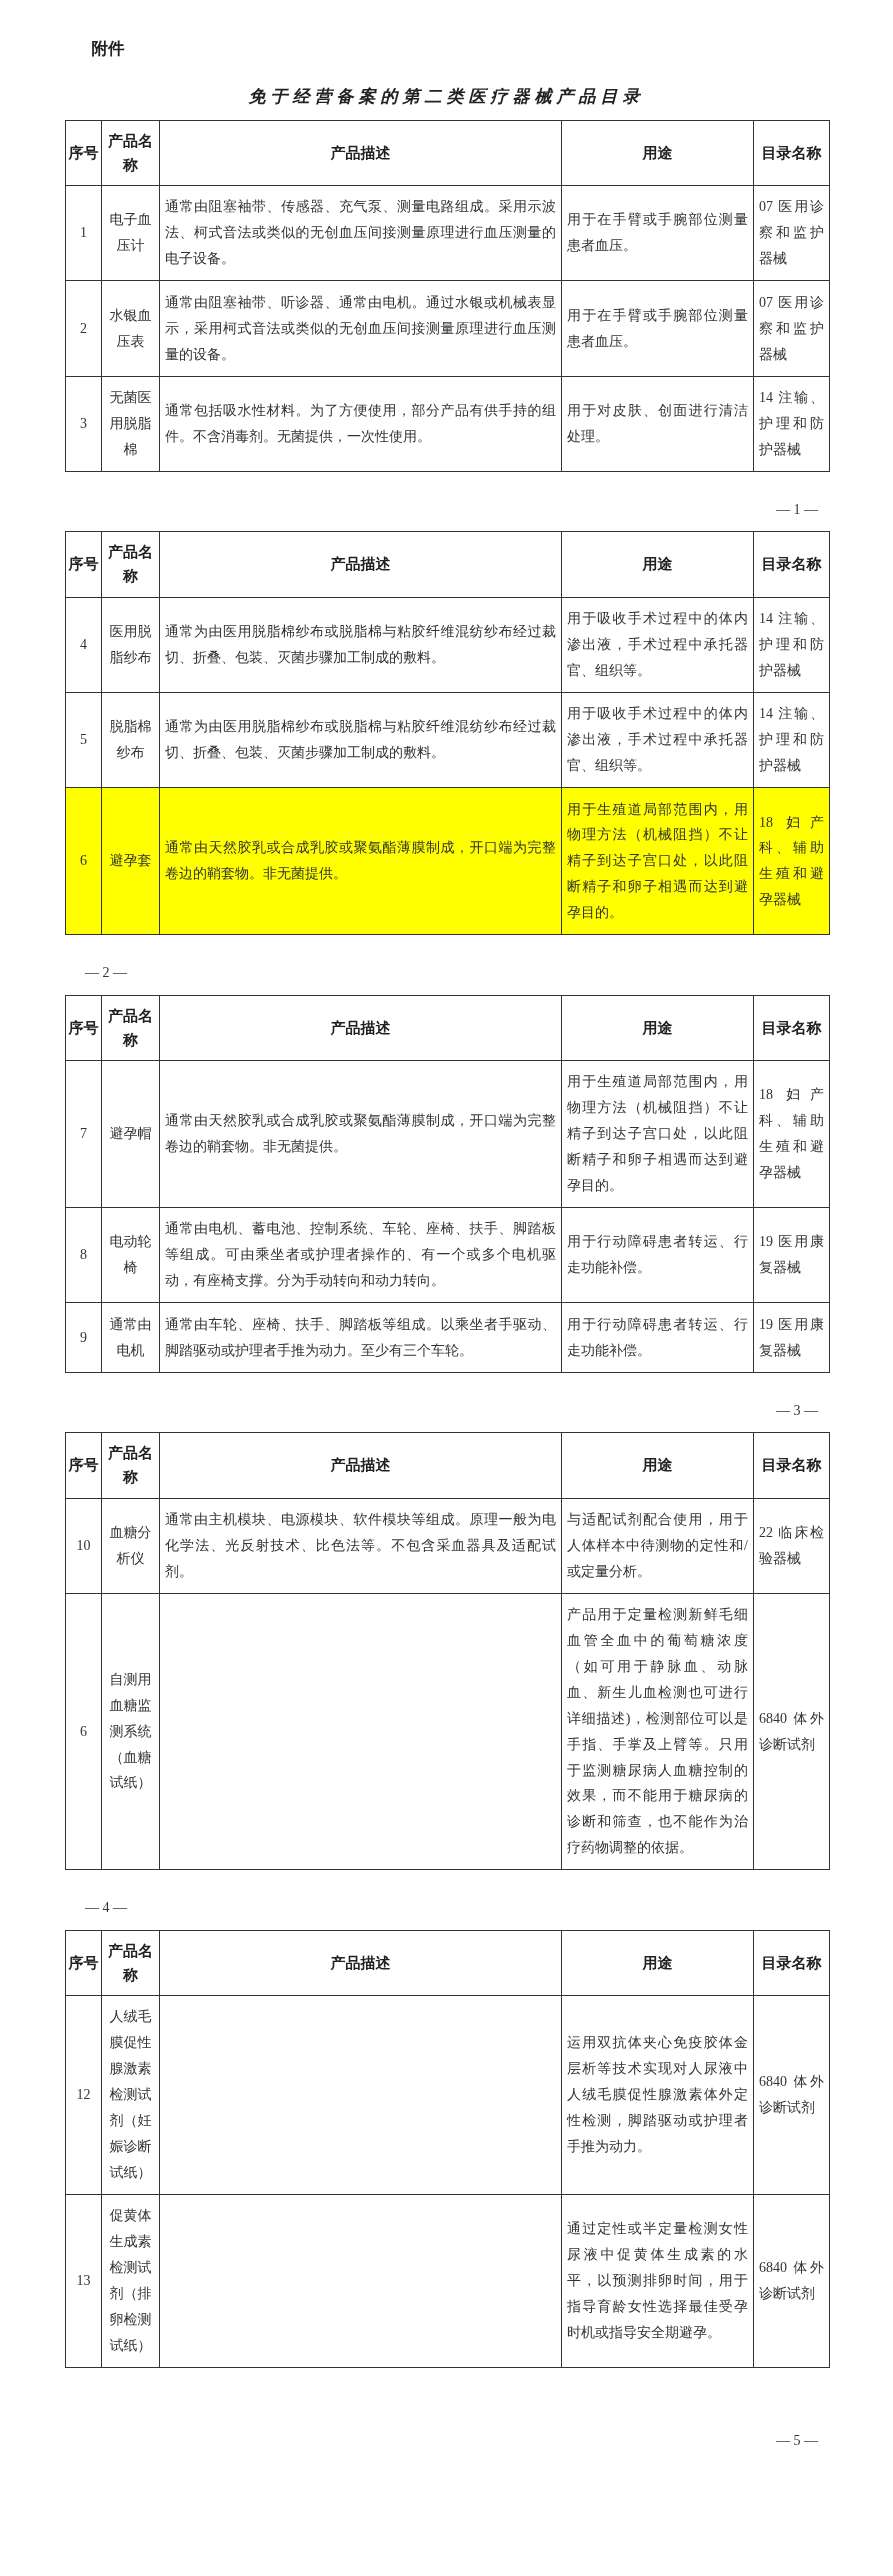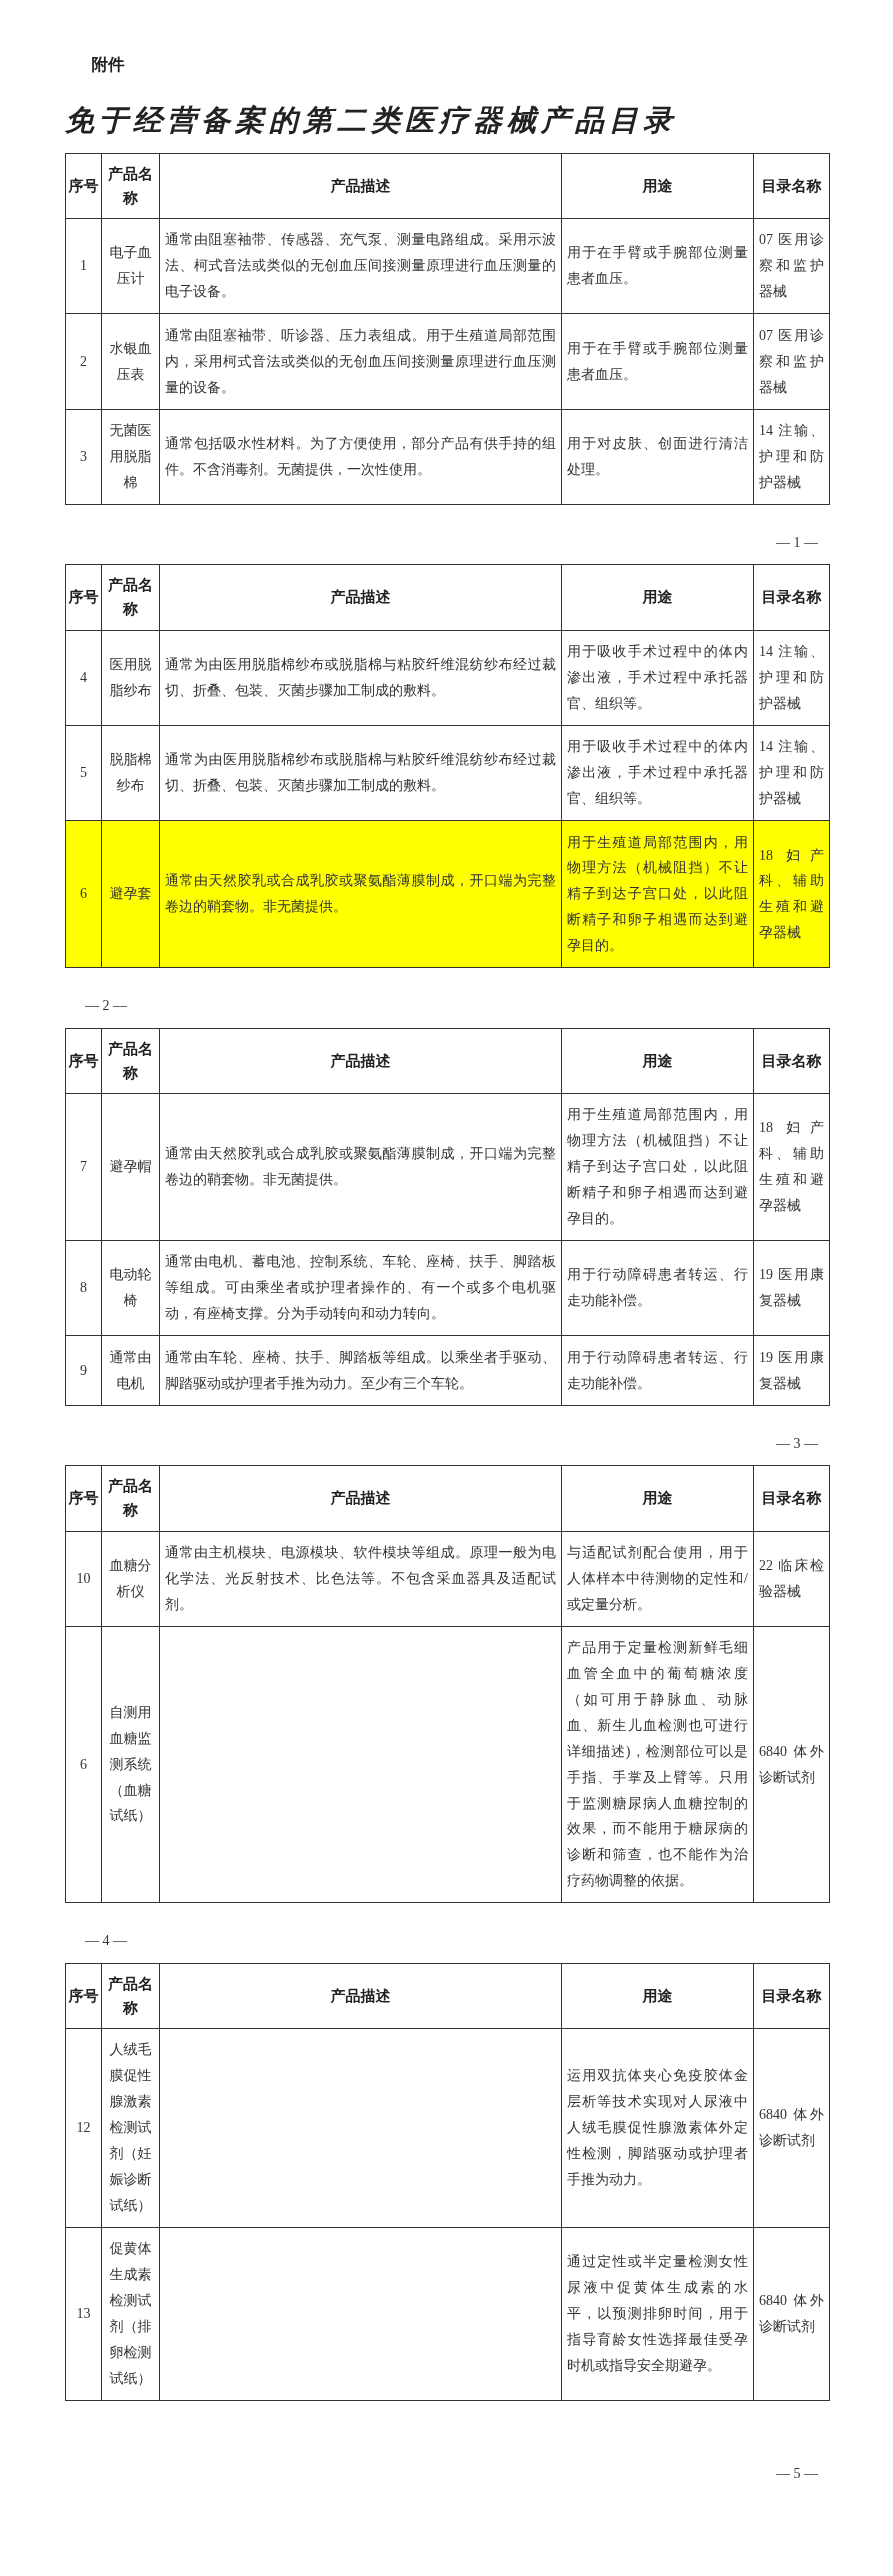--- a/index.html
+++ b/index.html
@@ -7,32 +7,32 @@
     padding: 0;
     background: #ffffff;
   }
   body {
     width: 893px;
     min-height: 2576px;
     font-family: "Liberation Serif", serif;
     color: #333333;
   }
   .page {
-    padding: 54px 65px 33px 65px;
+    padding: 38px 65px 33px 65px;
   }
   .attachment {
     font-family: "Liberation Sans", sans-serif;
     font-weight: bold;
     font-size: 16.5px;
     color: #222222;
     margin-left: 26.5px;
   }
   .doc-title {
-    text-align: left;
-    font-size: 29px;
+    text-align: center;
+    font-size: 17px;
     font-weight: bold;
     font-style: italic;
     letter-spacing: 5px;
     color: #222222;
     margin: 25px 0 11.6px 0;
   }
   table.catalog {
     width: 100%;
     border-collapse: collapse;
     table-layout: fixed;
@@ -119,21 +119,21 @@
           <tr>
             <td class="c-no">1</td>
             <td class="c-name">电子血压计</td>
             <td class="c-description">通常由阻塞袖带、传感器、充气泵、测量电路组成。采用示波法、柯式音法或类似的无创血压间接测量原理进行血压测量的电子设备。</td>
             <td class="c-usage">用于在手臂或手腕部位测量患者血压。</td>
             <td class="c-catalog">07 医用诊察和监护器械</td>
           </tr>
           <tr>
             <td class="c-no">2</td>
             <td class="c-name">水银血压表</td>
-            <td class="c-description">通常由阻塞袖带、听诊器、压力表组成。用于生殖道局部范围内，采用柯式音法或类似的无创血压间接测量原理进行血压测量的设备。</td>
+            <td class="c-description">通常由阻塞袖带、听诊器、通常由电机。通过水银或机械表显示，采用柯式音法或类似的无创血压间接测量原理进行血压测量的设备。</td>
             <td class="c-usage">用于在手臂或手腕部位测量患者血压。</td>
             <td class="c-catalog">07 医用诊察和监护器械</td>
           </tr>
           <tr>
             <td class="c-no">3</td>
             <td class="c-name">无菌医用脱脂棉</td>
             <td class="c-description">通常包括吸水性材料。为了方便使用，部分产品有供手持的组件。不含消毒剂。无菌提供，一次性使用。</td>
             <td class="c-usage">用于对皮肤、创面进行清洁处理。</td>
             <td class="c-catalog">14 注输、护理和防护器械</td>
           </tr>

